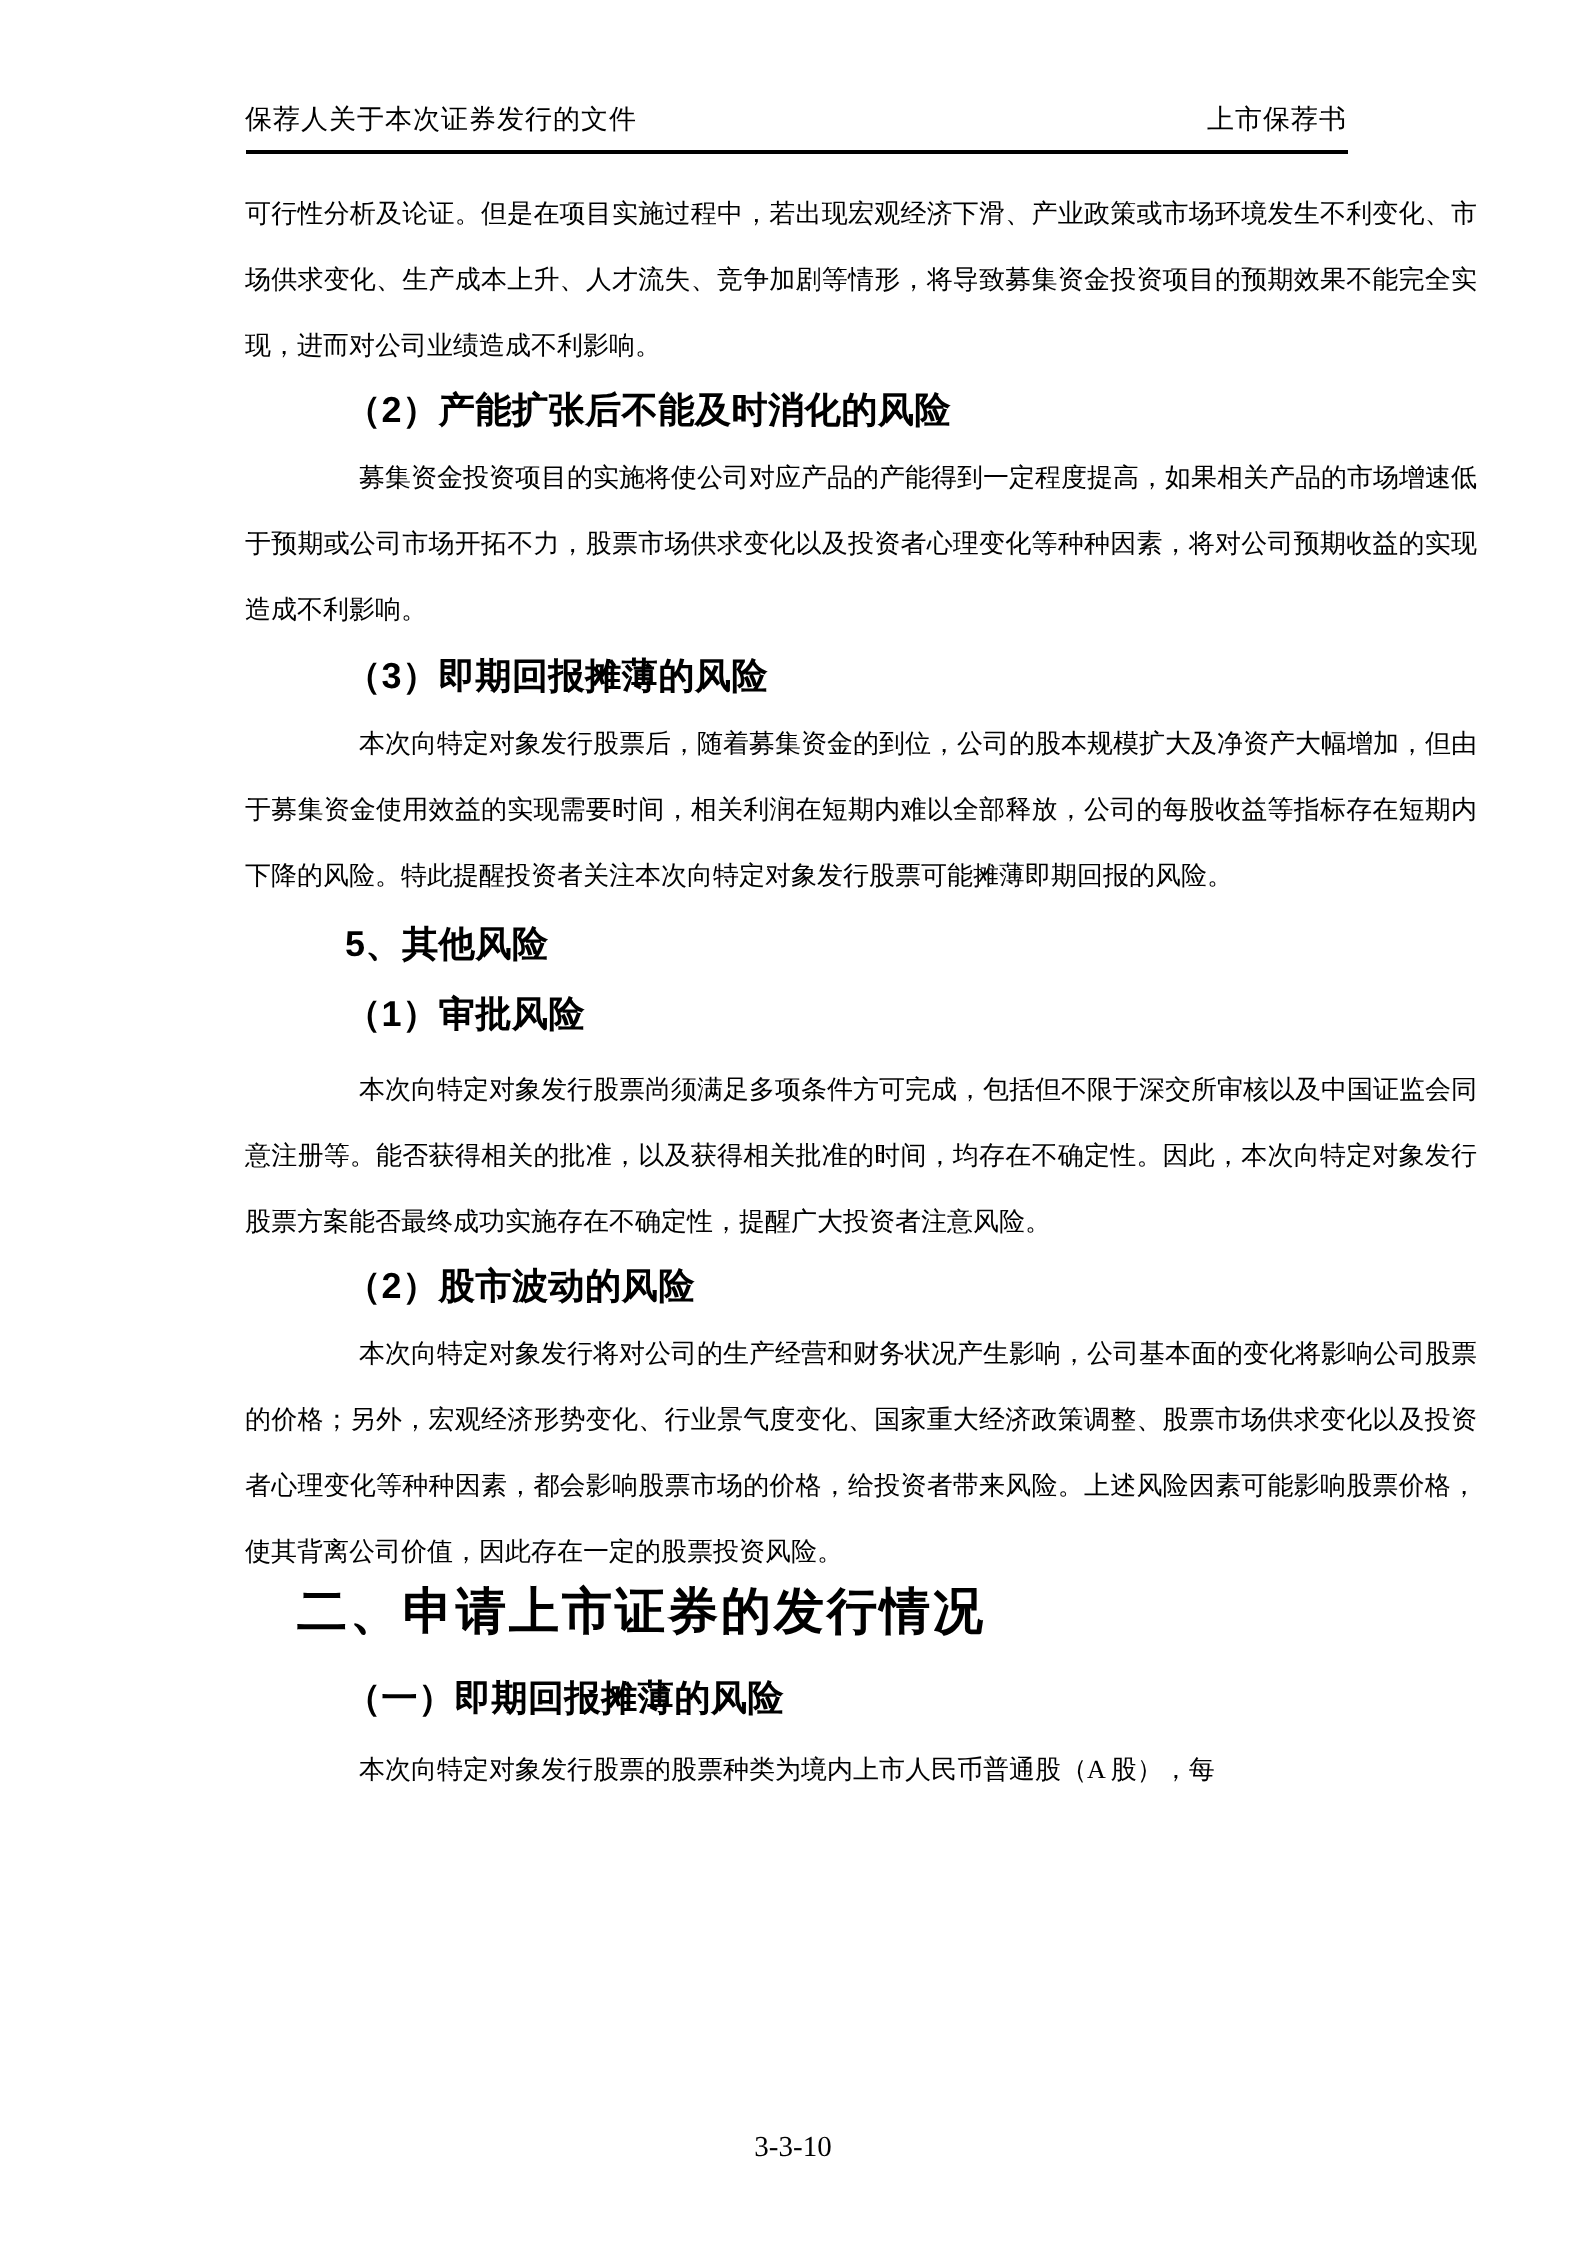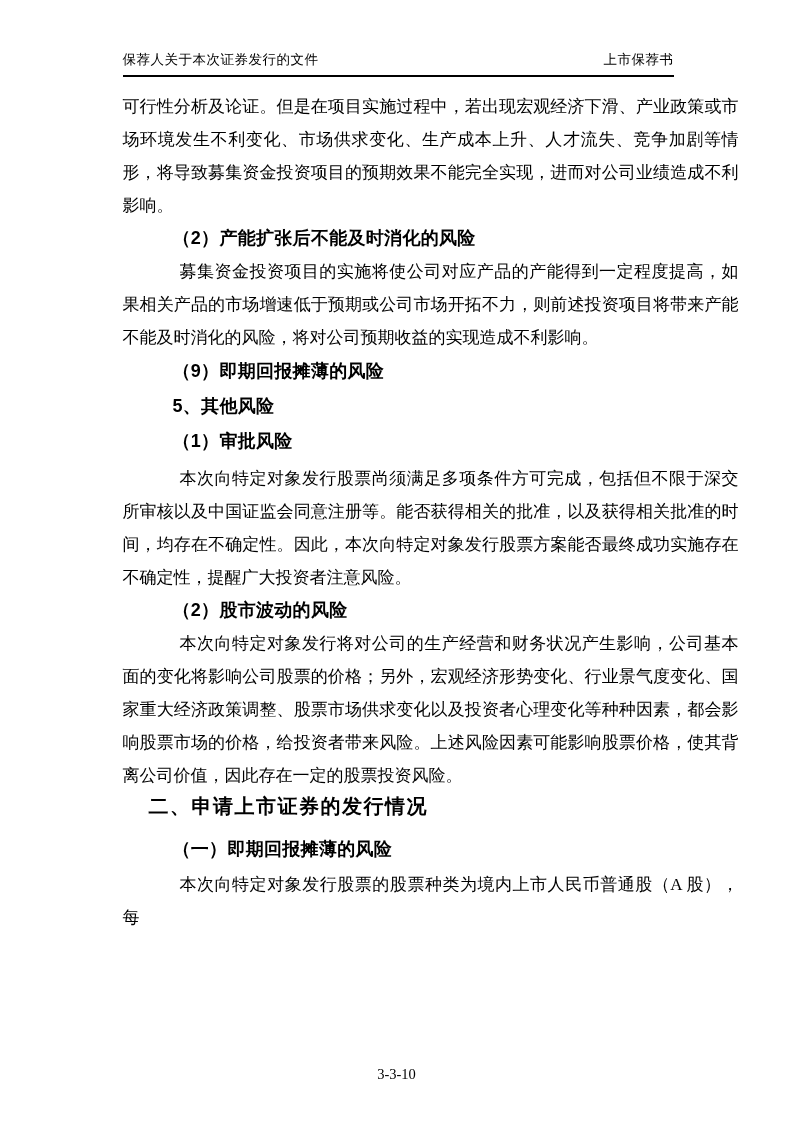--- a/index.html
+++ b/index.html
@@ -27,42 +27,42 @@
     line-height: 20px;
     letter-spacing: 0.5px;
     border-bottom: 2px solid #000000;
     padding-bottom: 5px;
   }
   .doc-body {
     width: 616px;
   }
   .body-text {
     margin: 0;
-    font-size: 17px;
+    font-size: 13px;
     line-height: 33px;
     text-align: justify;
     text-indent: 57px;
   }
   .body-text.no-indent {
     text-indent: 0;
   }
   .sub-heading {
     margin: 0;
     padding-left: 50px;
     font-family: "Liberation Sans", "DejaVu Sans", sans-serif;
     font-size: 18px;
     line-height: 33px;
     font-weight: bold;
     letter-spacing: 0.3px;
   }
   .section-heading {
     margin: 0;
     padding-left: 26px;
     font-family: "Liberation Sans", "DejaVu Sans", sans-serif;
-    font-size: 20px;
+    font-size: 25px;
     line-height: 36px;
     font-weight: bold;
     letter-spacing: 1.5px;
   }
   .mt13 { margin-top: 13px; }
   .mt1  { margin-top: 1px; }
   .mt2  { margin-top: 2px; }
   .mt4  { margin-top: 4px; }
   .mt9  { margin-top: 9px; }
   .mtm4 { margin-top: -4px; }
@@ -86,24 +86,25 @@
     <span>保荐人关于本次证券发行的文件</span>
     <span>上市保荐书</span>
   </header>
 
   <main class="doc-body">
 
     <p class="body-text no-indent mt13">可行性分析及论证。但是在项目实施过程中，若出现宏观经济下滑、产业政策或市场环境发生不利变化、市场供求变化、生产成本上升、人才流失、竞争加剧等情形，将导致募集资金投资项目的预期效果不能完全实现，进而对公司业绩造成不利影响。</p>
 
     <h3 class="sub-heading">（2）产能扩张后不能及时消化的风险</h3>
 
-    <p class="body-text">募集资金投资项目的实施将使公司对应产品的产能得到一定程度提高，如果相关产品的市场增速低于预期或公司市场开拓不力，则前述投资项目将带来产能不能及时消化的风险，将对公司预期收益的实现造成不利影响。</p>
+    <p class="body-text">募集资金投资项目的实施将使公司对应产品的产能得到一定程度提高，如果相关产品的市场增速低于预期或公司市场开拓不力，股票市场供求变化以及投资者心理变化等种种因素，将对公司预期收益的实现造成不利影响。</p>
 
-    <h3 class="sub-heading mt1">（9）即期回报摊薄的风险</h3>
+    <h3 class="sub-heading mt1">（3）即期回报摊薄的风险</h3>
 
+    <p class="body-text">本次向特定对象发行股票后，随着募集资金的到位，公司的股本规模扩大及净资产大幅增加，但由于募集资金使用效益的实现需要时间，相关利润在短期内难以全部释放，公司的每股收益等指标存在短期内下降的风险。特此提醒投资者关注本次向特定对象发行股票可能摊薄即期回报的风险。</p>
 
     <h3 class="sub-heading mt2">5、其他风险</h3>
 
     <h3 class="sub-heading mt2">（1）审批风险</h3>
 
     <p class="body-text mt4">本次向特定对象发行股票尚须满足多项条件方可完成，包括但不限于深交所审核以及中国证监会同意注册等。能否获得相关的批准，以及获得相关批准的时间，均存在不确定性。因此，本次向特定对象发行股票方案能否最终成功实施存在不确定性，提醒广大投资者注意风险。</p>
 
     <h3 class="sub-heading">（2）股市波动的风险</h3>
 
     <p class="body-text">本次向特定对象发行将对公司的生产经营和财务状况产生影响，公司基本面的变化将影响公司股票的价格；另外，宏观经济形势变化、行业景气度变化、国家重大经济政策调整、股票市场供求变化以及投资者心理变化等种种因素，都会影响股票市场的价格，给投资者带来风险。上述风险因素可能影响股票价格，使其背离公司价值，因此存在一定的股票投资风险。</p>

